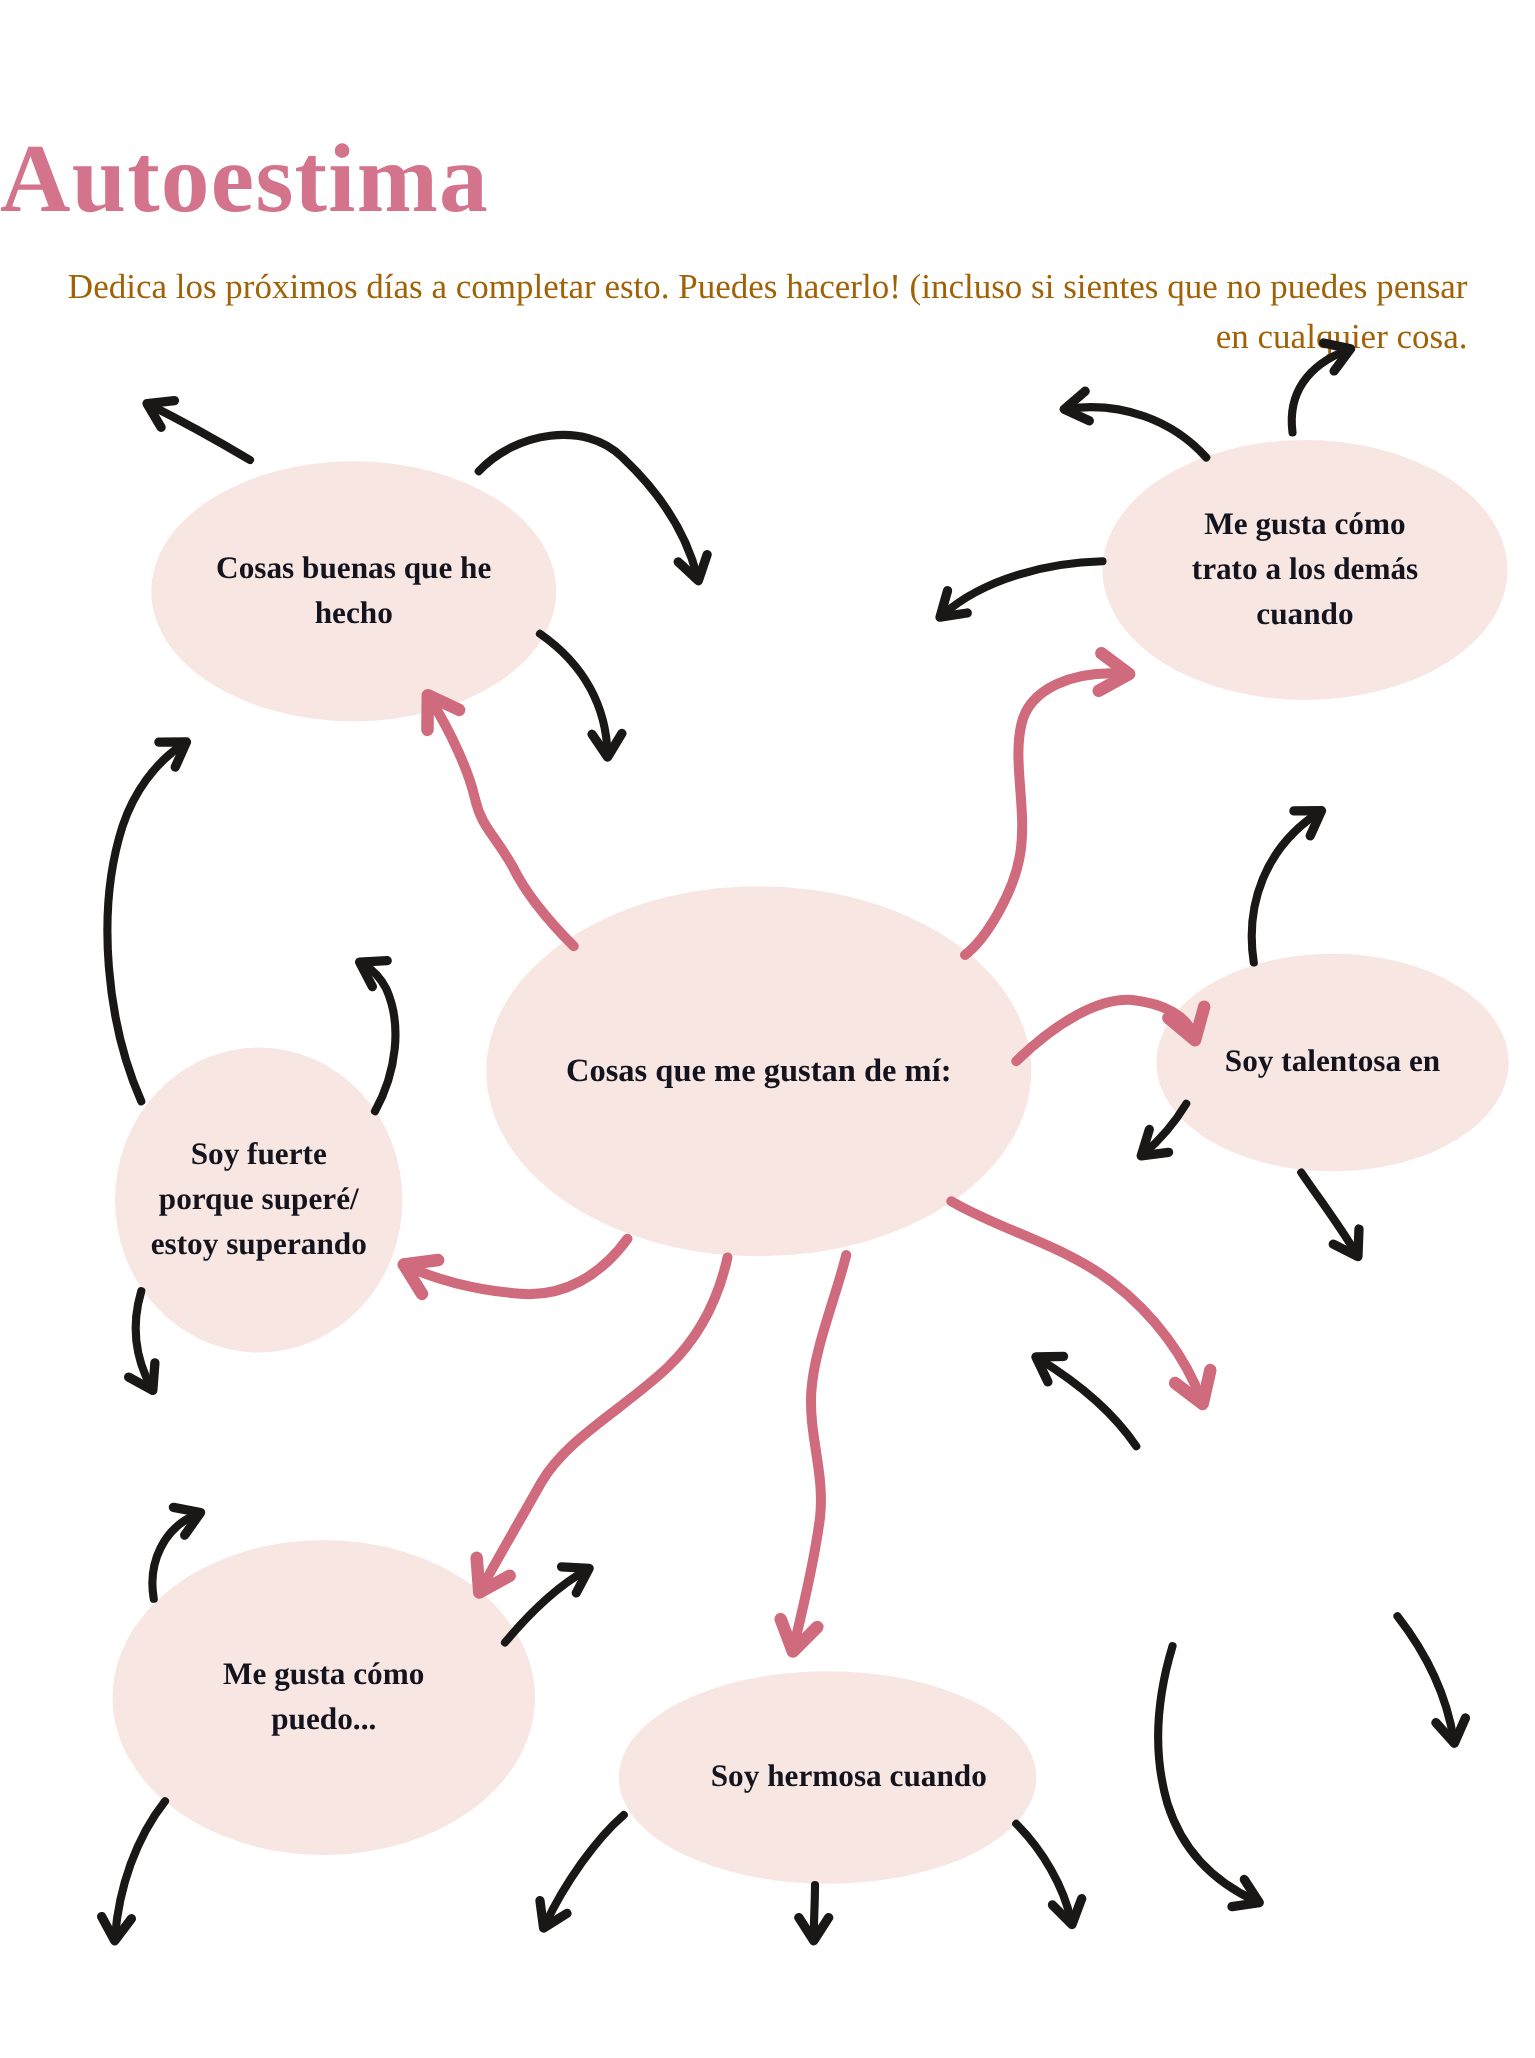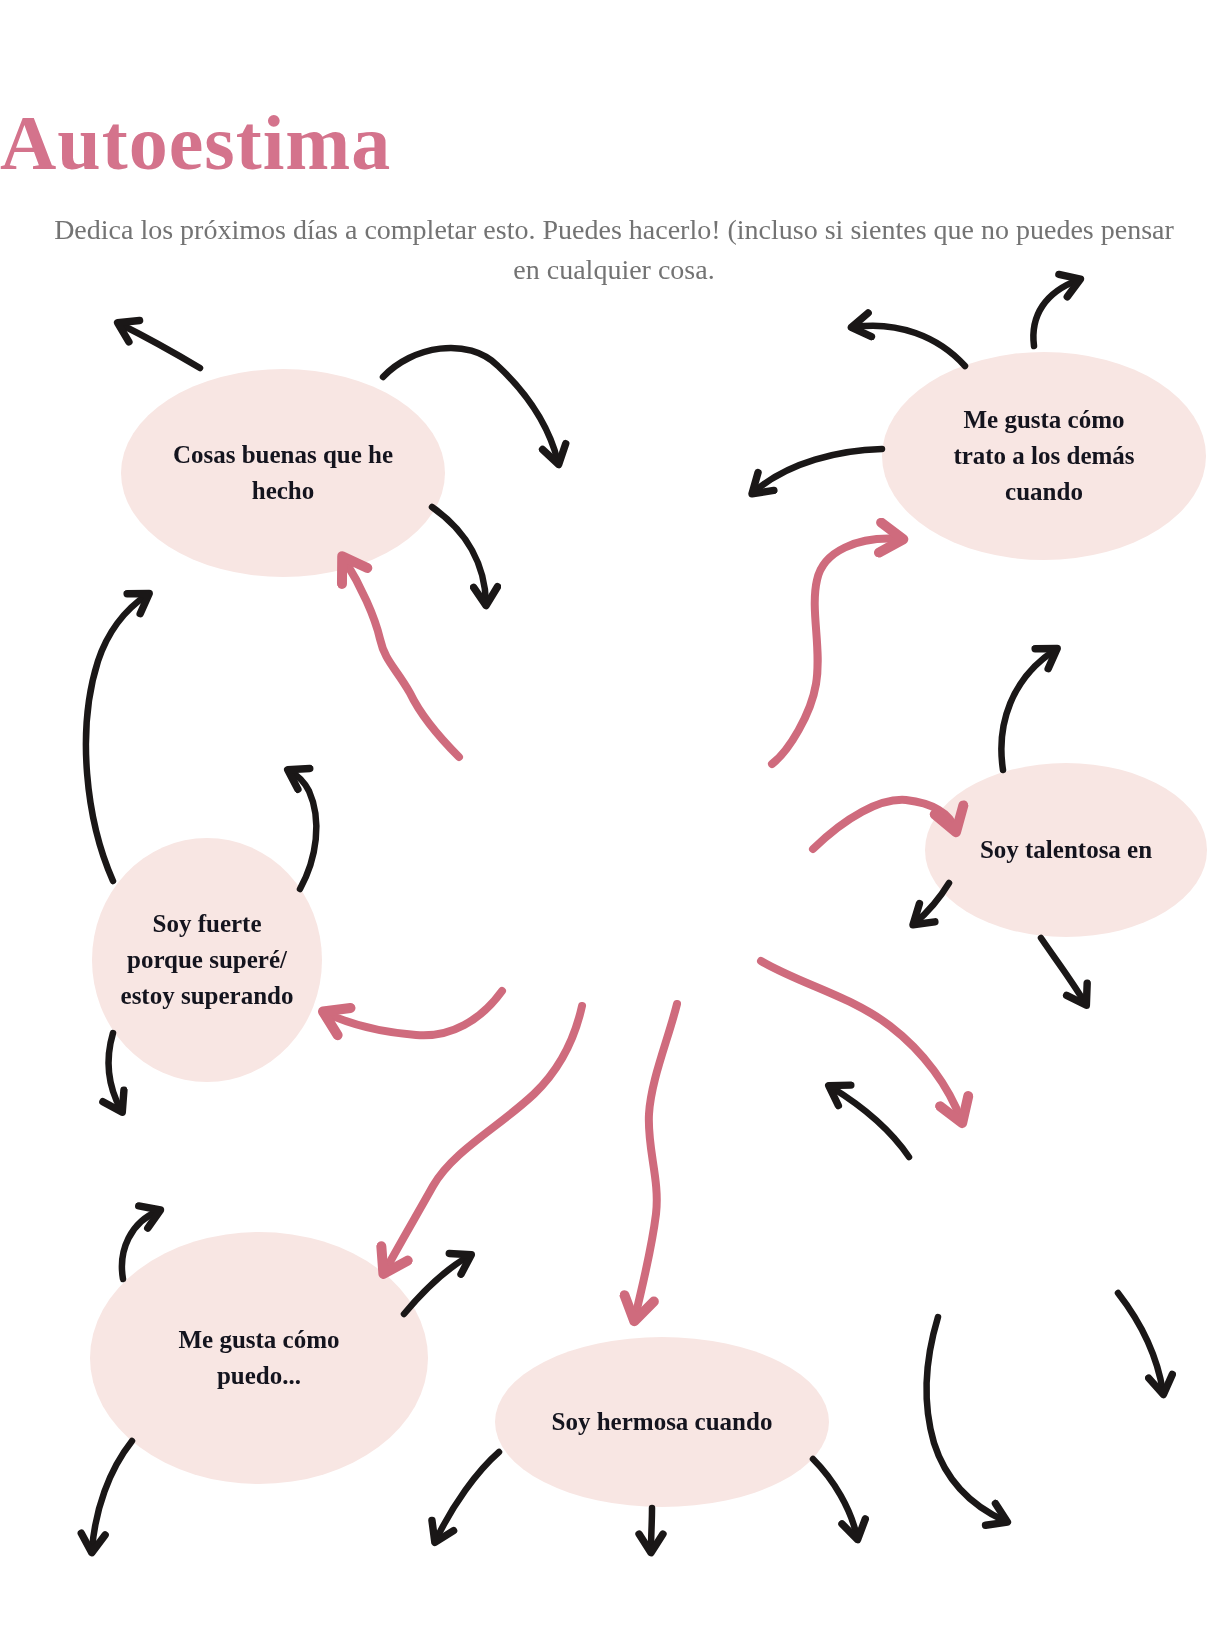--- a/index.html
+++ b/index.html
@@ -18,23 +18,23 @@
     font-family:"Liberation Serif","DejaVu Serif",serif;
   }
   .page-title{
     position:absolute;left:0;top:98px;width:1228px;
     font-size:78px;font-weight:bold;
     color:var(--pink-title);
     letter-spacing:1px;
   }
   .page-subtitle{
     position:absolute;left:54px;top:210px;width:1120px;
-    text-align:center;
+    text-align:right;
     font-size:28px;line-height:40px;
-    color:#737373;
+    color:#a16207;
   }
   .bubble{
     position:absolute;
     background:var(--bubble-fill);
     border-radius:50%;
     display:flex;align-items:center;justify-content:center;
     text-align:center;
   }
   .bubble .label{
     font-weight:bold;
@@ -62,37 +62,40 @@
     <div class="label" style="width:260px;">Cosas buenas que he
 hecho</div>
   </div>
 
   <div class="bubble" style="left:882px;top:352px;width:324px;height:208px;">
     <div class="label" style="width:230px;">Me gusta cómo
 trato a los demás
 cuando</div>
   </div>
 
+  <div class="bubble" style="left:389px;top:709px;width:436px;height:296px;">
+    <div class="label" style="width:400px;font-size:26px;">Cosas que me gustan de mí:</div>
+  </div>
 
   <div class="bubble" style="left:925px;top:763px;width:282px;height:174px;">
     <div class="label" style="width:250px;">Soy talentosa en</div>
   </div>
 
   <div class="bubble" style="left:92px;top:838px;width:230px;height:244px;">
     <div class="label" style="width:210px;">Soy fuerte
 porque superé/
 estoy superando</div>
   </div>
 
   <div class="bubble" style="left:90px;top:1232px;width:338px;height:252px;">
     <div class="label" style="width:240px;">Me gusta cómo
 puedo...</div>
   </div>
 
-  <div class="bubble" style="left:495px;top:1337px;width:334px;height:170px;">
+  <div class="bubble" style="left:495px;top:1337px;width:334px;height:170px;justify-content:flex-end;">
     <div class="label" style="width:300px;">Soy hermosa cuando</div>
   </div>
 
 
   <svg id="arrows" width="1228" height="1646" viewBox="0 0 1228 1646">
     <defs>
       <marker id="bh" viewBox="0 0 12 12" refX="8.5" refY="6" markerWidth="4.9" markerHeight="4.9" orient="auto" markerUnits="strokeWidth">
         <path d="M2.5 1.5 L9.5 6 L2.5 10.5" fill="none" stroke="#1a1717" stroke-width="2.8" stroke-linecap="round" stroke-linejoin="round"></path>
       </marker>
       <marker id="ph" viewBox="0 0 12 12" refX="8.5" refY="6" markerWidth="5" markerHeight="5" orient="auto" markerUnits="strokeWidth">

